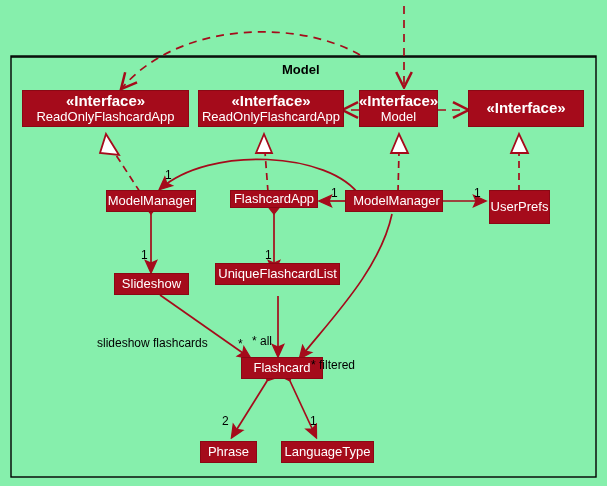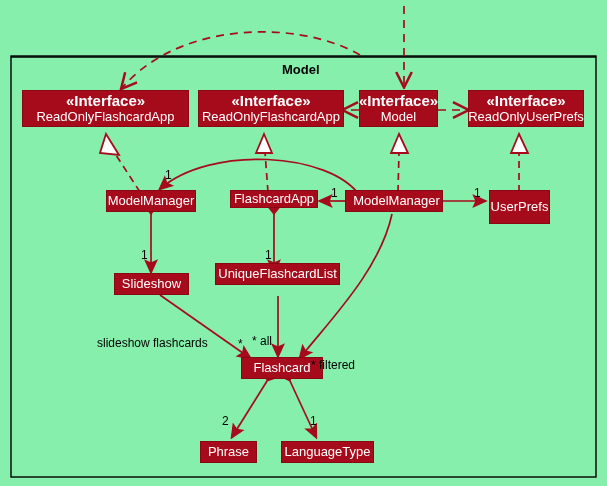--- a/index.html
+++ b/index.html
@@ -144,21 +144,20 @@
     <span class="cname">ReadOnlyFlashcardApp</span>
   </div>
 
   <div class="uml-box" style="left:359px; top:90px; width:79px; height:37px;">
     <span class="stereo">«Interface»</span>
     <span class="cname">Model</span>
   </div>
 
   <div class="uml-box" style="left:468px; top:90px; width:116px; height:37px;">
     <span class="stereo">«Interface»</span>
-    <span class="cname">ReadOnlyUserPrefs</span>
   </div>
 
   <div class="uml-box plain" style="left:106px; top:190px; width:90px; height:22px;">
     <span class="cname">ModelManager</span>
   </div>
 
   <div class="uml-box plain" style="left:230px; top:190px; width:88px; height:18px;">
     <span class="cname">FlashcardApp</span>
   </div>
 

